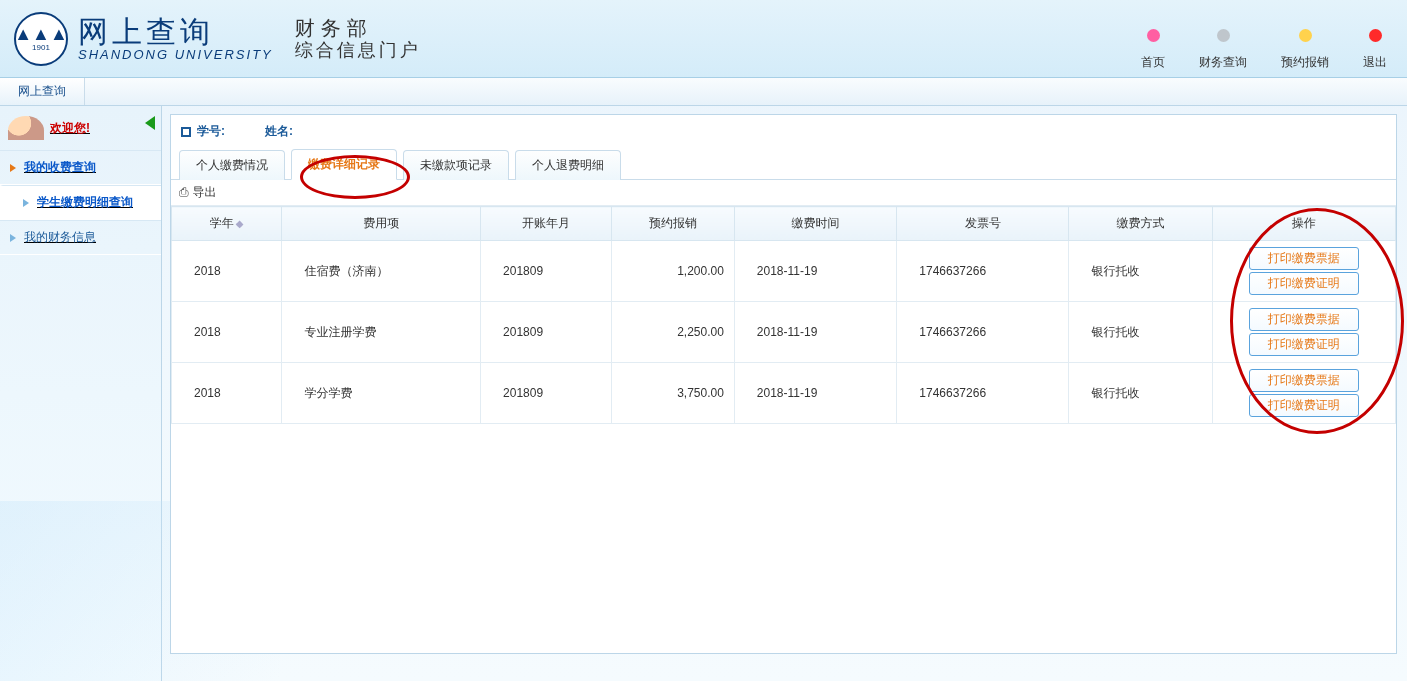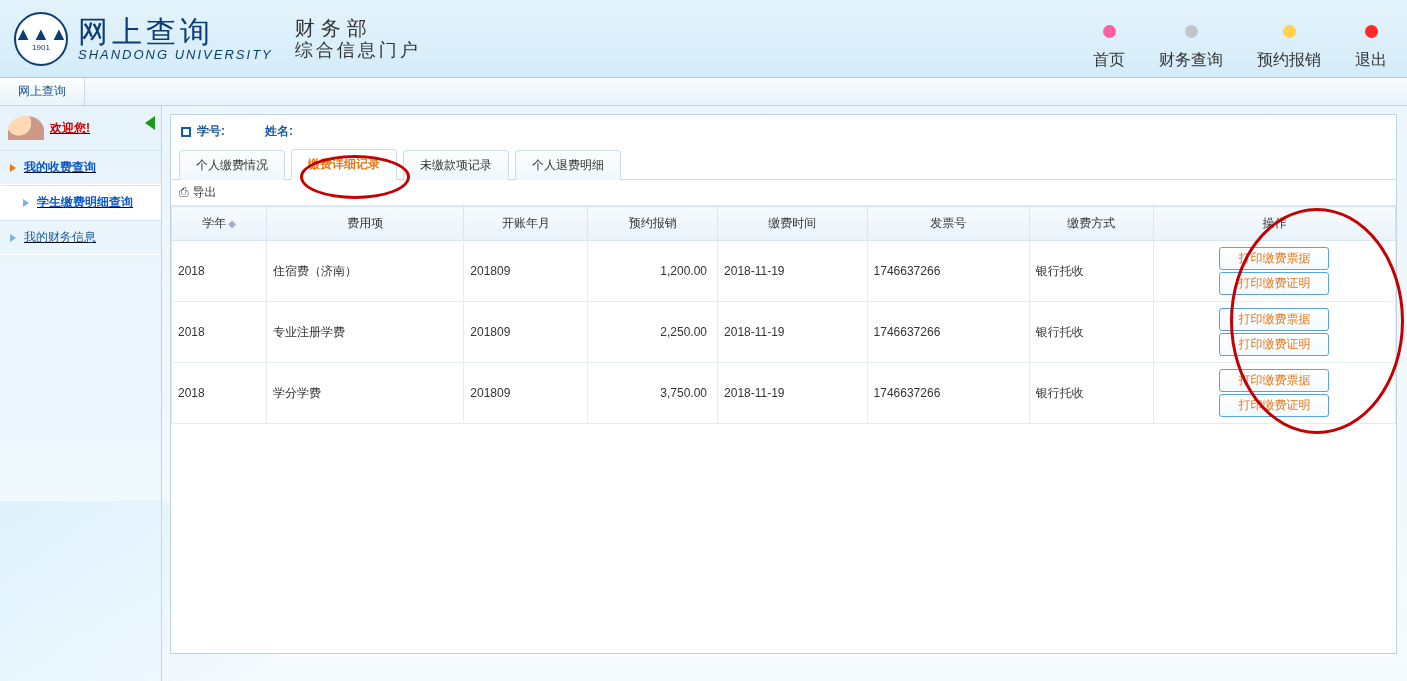--- a/index.html
+++ b/index.html
@@ -51,21 +51,21 @@
 .dept .sub { font-size:18px; letter-spacing:3px; }
 .topnav {
   position:absolute;
   right: 20px;
   bottom: 6px;
   display:flex;
   gap: 34px;
 }
 .topnav-item {
   display:flex; flex-direction:column; align-items:center; gap:12px;
-  font-size:16px; color:#333; cursor:pointer;
+  font-size:12px; color:#333; cursor:pointer;
 }
 .dot { width:13px; height:13px; border-radius:50%; display:block; }
 .subheader {
   height: 28px;
   background:linear-gradient(#f9fcfe,#e7f2fa);
   border-bottom:1px solid #bcd6e8;
   display:flex;
   align-items:center;
 }
 .sub-tab {
@@ -185,21 +185,21 @@
   border:1px solid #d7e6f0;
   padding:8px 6px;
   font-weight:normal;
   color:#333;
   text-align:center;
   font-size:12px;
 }
 th .sort { color:#aac; font-size:10px; margin-left:2px; }
 td {
   border:1px solid #e2ecf3;
-  padding:6px 6px;
+  padding:6px 22px;
   color:#333;
   font-size:12px;
   vertical-align:middle;
 }
 td.num { text-align:right; padding-right:10px; }
 .action-col { text-align:center; padding:4px; }
 .action-btn {
   display:block;
   margin:2px auto;
   width:110px;

